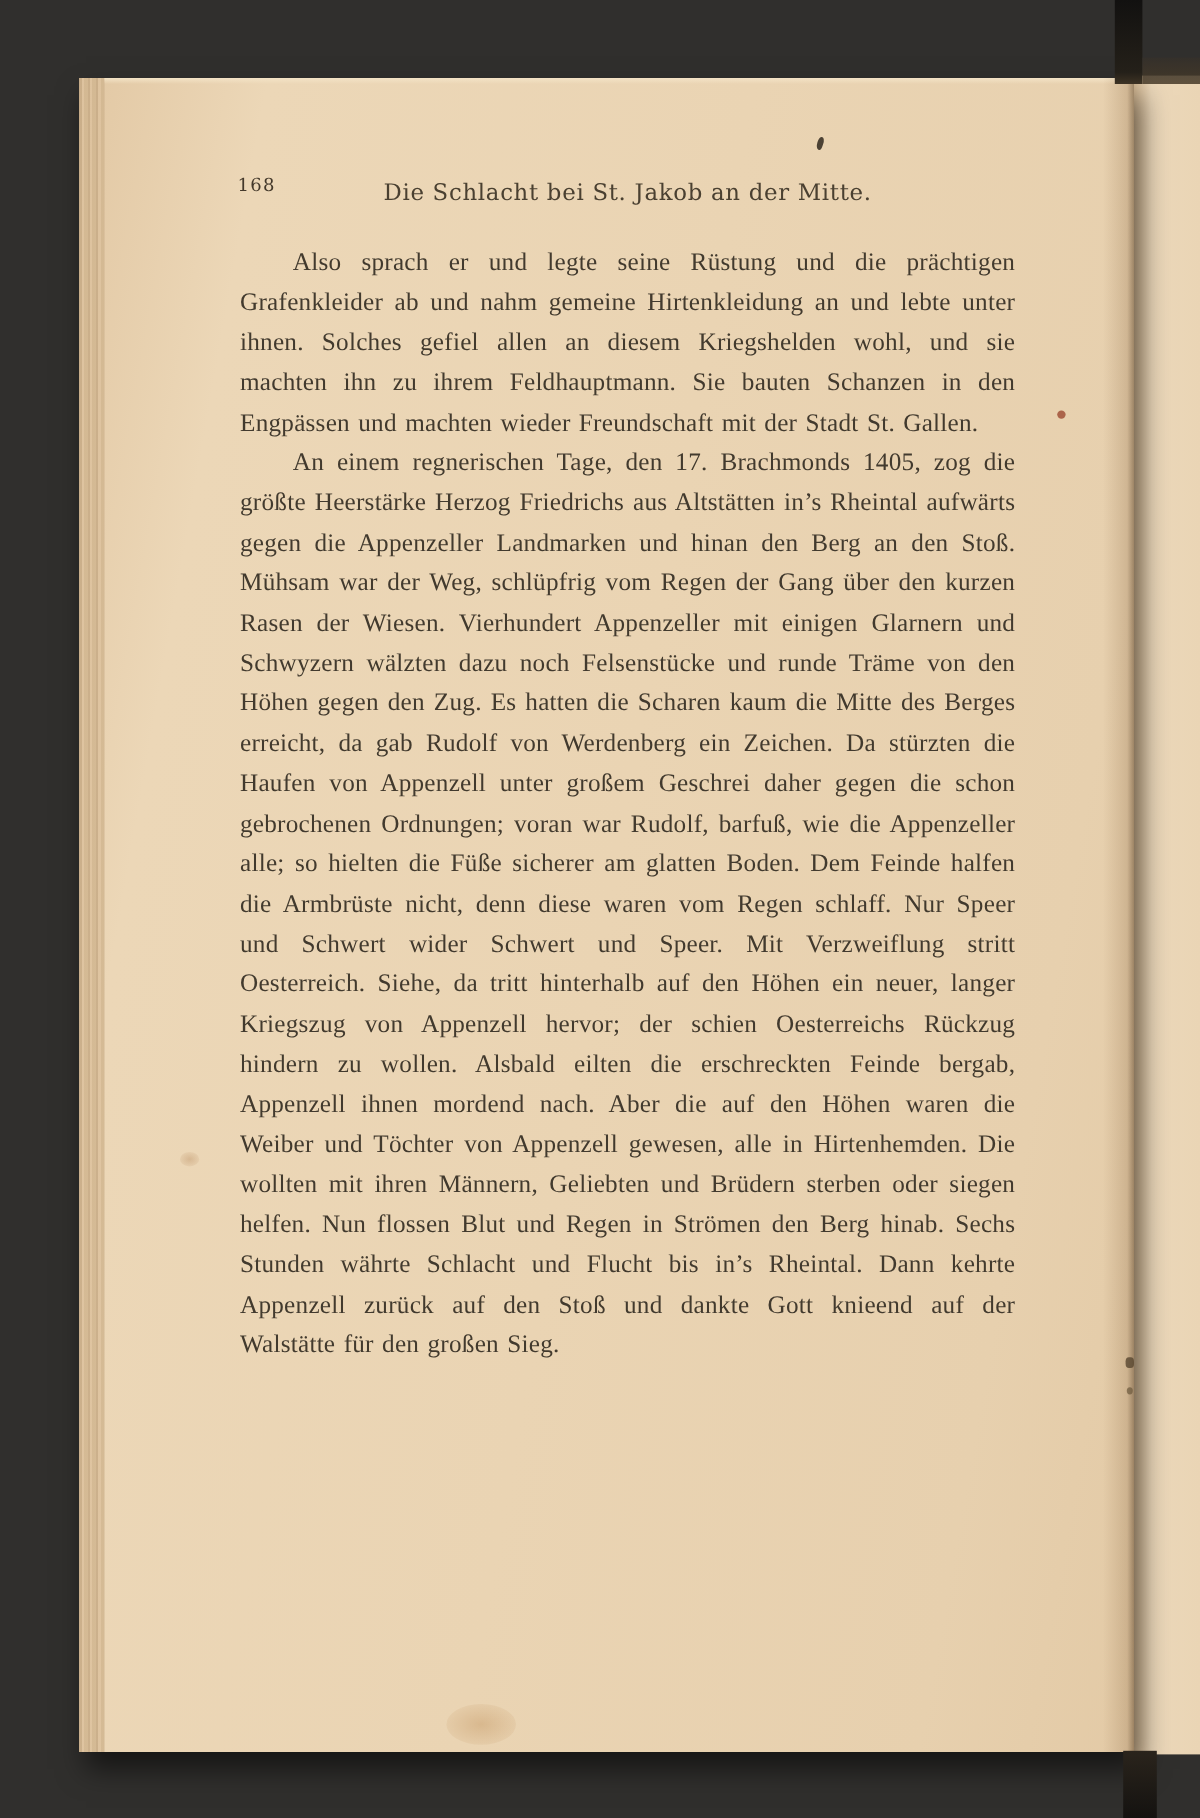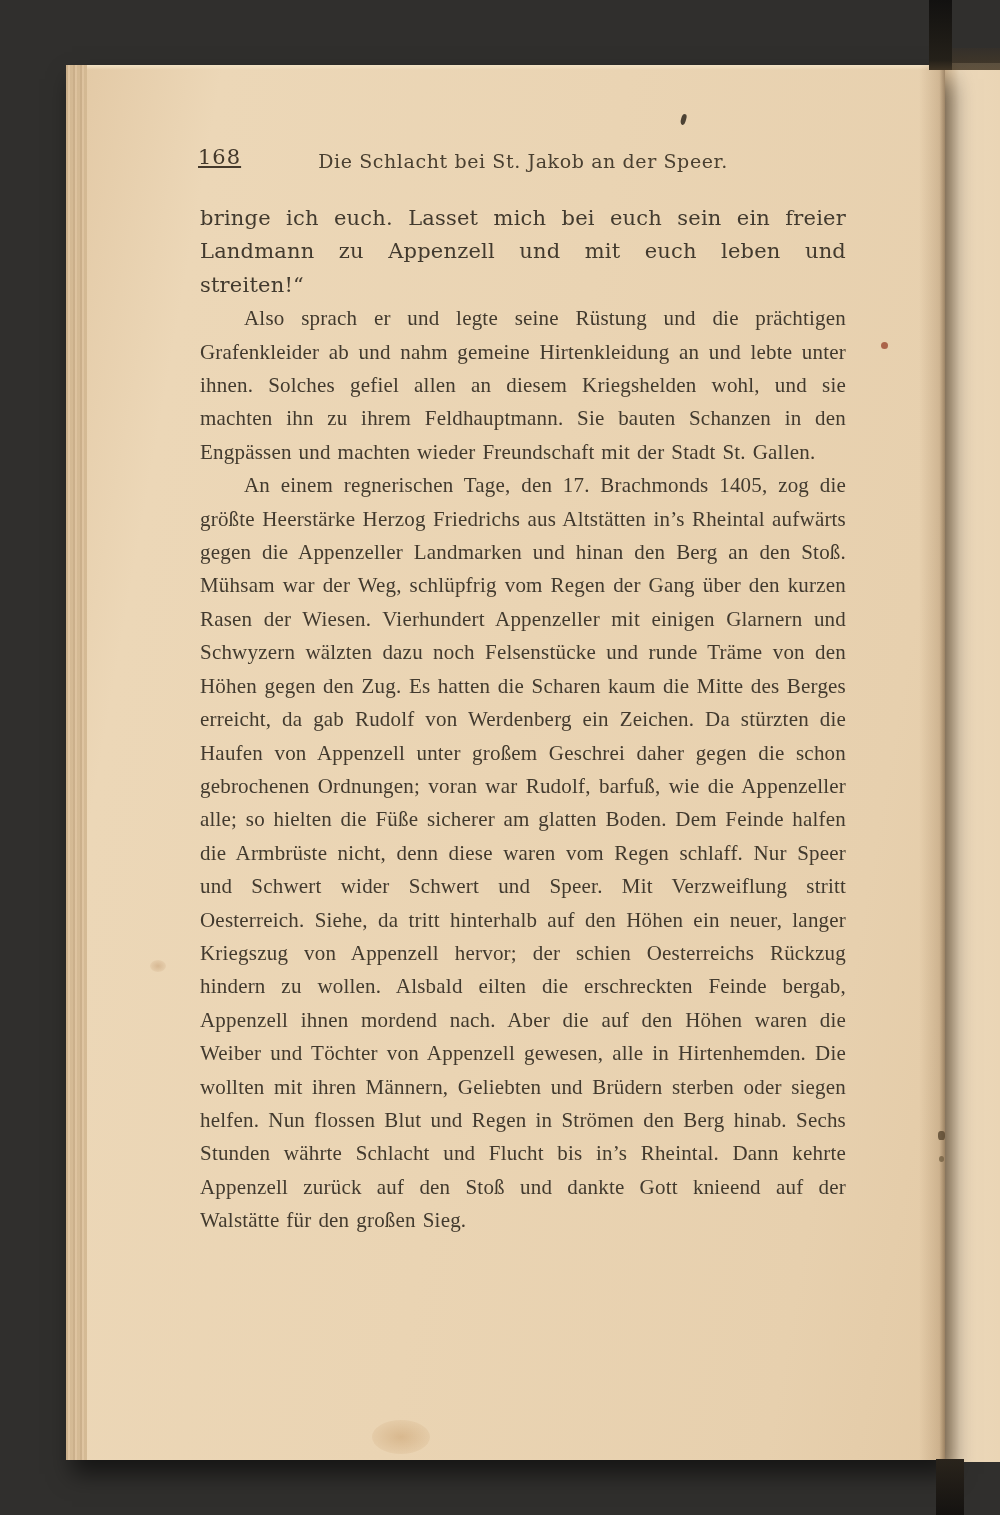--- a/index.html
+++ b/index.html
@@ -45,21 +45,21 @@
     position:absolute;left:936px;top:1459px;width:28px;height:56px;
     background:linear-gradient(#2a241c,#141210);
   }
   
   .text-area{
     position:absolute;left:134px;top:80px;width:646px;
     color:#3f372c;
   }
   .header-row{position:relative;height:32px;}
   .page-number{
-    position:absolute;left:-2px;top:0;font-size:21px;letter-spacing:1px;color:#44392b;text-decoration:underline;
+    position:absolute;left:-2px;top:0;font-size:15px;letter-spacing:1px;color:#44392b;
   }
   .running-title{
     text-align:center;font-size:19px;letter-spacing:.6px;padding-top:5px;color:#4a4031;
   }
   .body-block{margin-top:25px;}
   .body-par{
     margin:0;font-size:21px;line-height:33.4px;text-align:justify;
     letter-spacing:.2px;word-spacing:1.5px;color:#423a2e;
   }
   .body-par.indent{text-indent:44px;font-family:Liberation Serif, serif;}
@@ -89,25 +89,24 @@
 <div class="facing-page"></div>
 
 <div class="book-page">
   <div class="page-stack-edge"></div>
   <div class="page-surface-highlight"></div>
   <div class="gutter-fold"></div>
 
   <div class="text-area">
     <div class="header-row">
       <span class="page-number">168</span>
-      <div class="running-title">Die Schlacht bei St. Jakob an der Speer.</div>
+      <div class="running-title">Die Schlacht bei St. Jakob an der Mitte.</div>
     </div>
 
     <div class="body-block">
-      <p class="body-par">bringe ich euch.  Lasset mich bei euch sein ein freier Landmann zu Appenzell und mit euch leben und streiten!“</p>
       <p class="body-par indent">Also sprach er und legte seine Rüstung und die prächtigen Grafenkleider ab und nahm gemeine Hirtenkleidung an und lebte unter ihnen. Solches gefiel allen an diesem Kriegshelden wohl, und sie machten ihn zu ihrem Feldhauptmann.  Sie bauten Schanzen in den Engpässen und machten wieder Freundschaft mit der Stadt St. Gallen.</p>
       <p class="body-par indent">An einem regnerischen Tage, den 17. Brachmonds 1405, zog die größte Heerstärke Herzog Friedrichs aus Altstätten in’s Rheintal aufwärts gegen die Appenzeller Landmarken und hinan den Berg an den Stoß.  Mühsam war der Weg, schlüpfrig vom Regen der Gang über den kurzen Rasen der Wiesen.  Vierhundert Appenzeller mit einigen Glarnern und Schwyzern wälzten dazu noch Felsenstücke und runde Träme von den Höhen gegen den Zug.  Es hatten die Scharen kaum die Mitte des Berges erreicht, da gab Rudolf von Werdenberg ein Zeichen.  Da stürzten die Haufen von Appenzell unter großem Geschrei daher gegen die schon gebrochenen Ordnungen; voran war Rudolf, barfuß, wie die Appenzeller alle; so hielten die Füße sicherer am glatten Boden.  Dem Feinde halfen die Armbrüste nicht, denn diese waren vom Regen schlaff.  Nur Speer und Schwert wider Schwert und Speer.  Mit Verzweiflung stritt Oesterreich.  Siehe, da tritt hinterhalb auf den Höhen ein neuer, langer Kriegszug von Appenzell hervor; der schien Oesterreichs Rückzug hindern zu wollen.  Alsbald eilten die erschreckten Feinde bergab, Appenzell ihnen mordend nach.  Aber die auf den Höhen waren die Weiber und Töchter von Appenzell gewesen, alle in Hirtenhemden.  Die wollten mit ihren Männern, Geliebten und Brüdern sterben oder siegen helfen.  Nun flossen Blut und Regen in Strömen den Berg hinab.  Sechs Stunden währte Schlacht und Flucht bis in’s Rheintal.  Dann kehrte Appenzell zurück auf den Stoß und dankte Gott knieend auf der Walstätte für den großen Sieg.</p>
     </div>
 
   </div>
 
   <div class="speck-apostrophe" style="left:615px;top:49px;"></div>
   <div class="red-dot" style="left:815px;top:277px;"></div>
   <div class="gutter-mark-1" style="left:872px;top:1066px;"></div>
   <div class="gutter-mark-2" style="left:873px;top:1091px;"></div>

